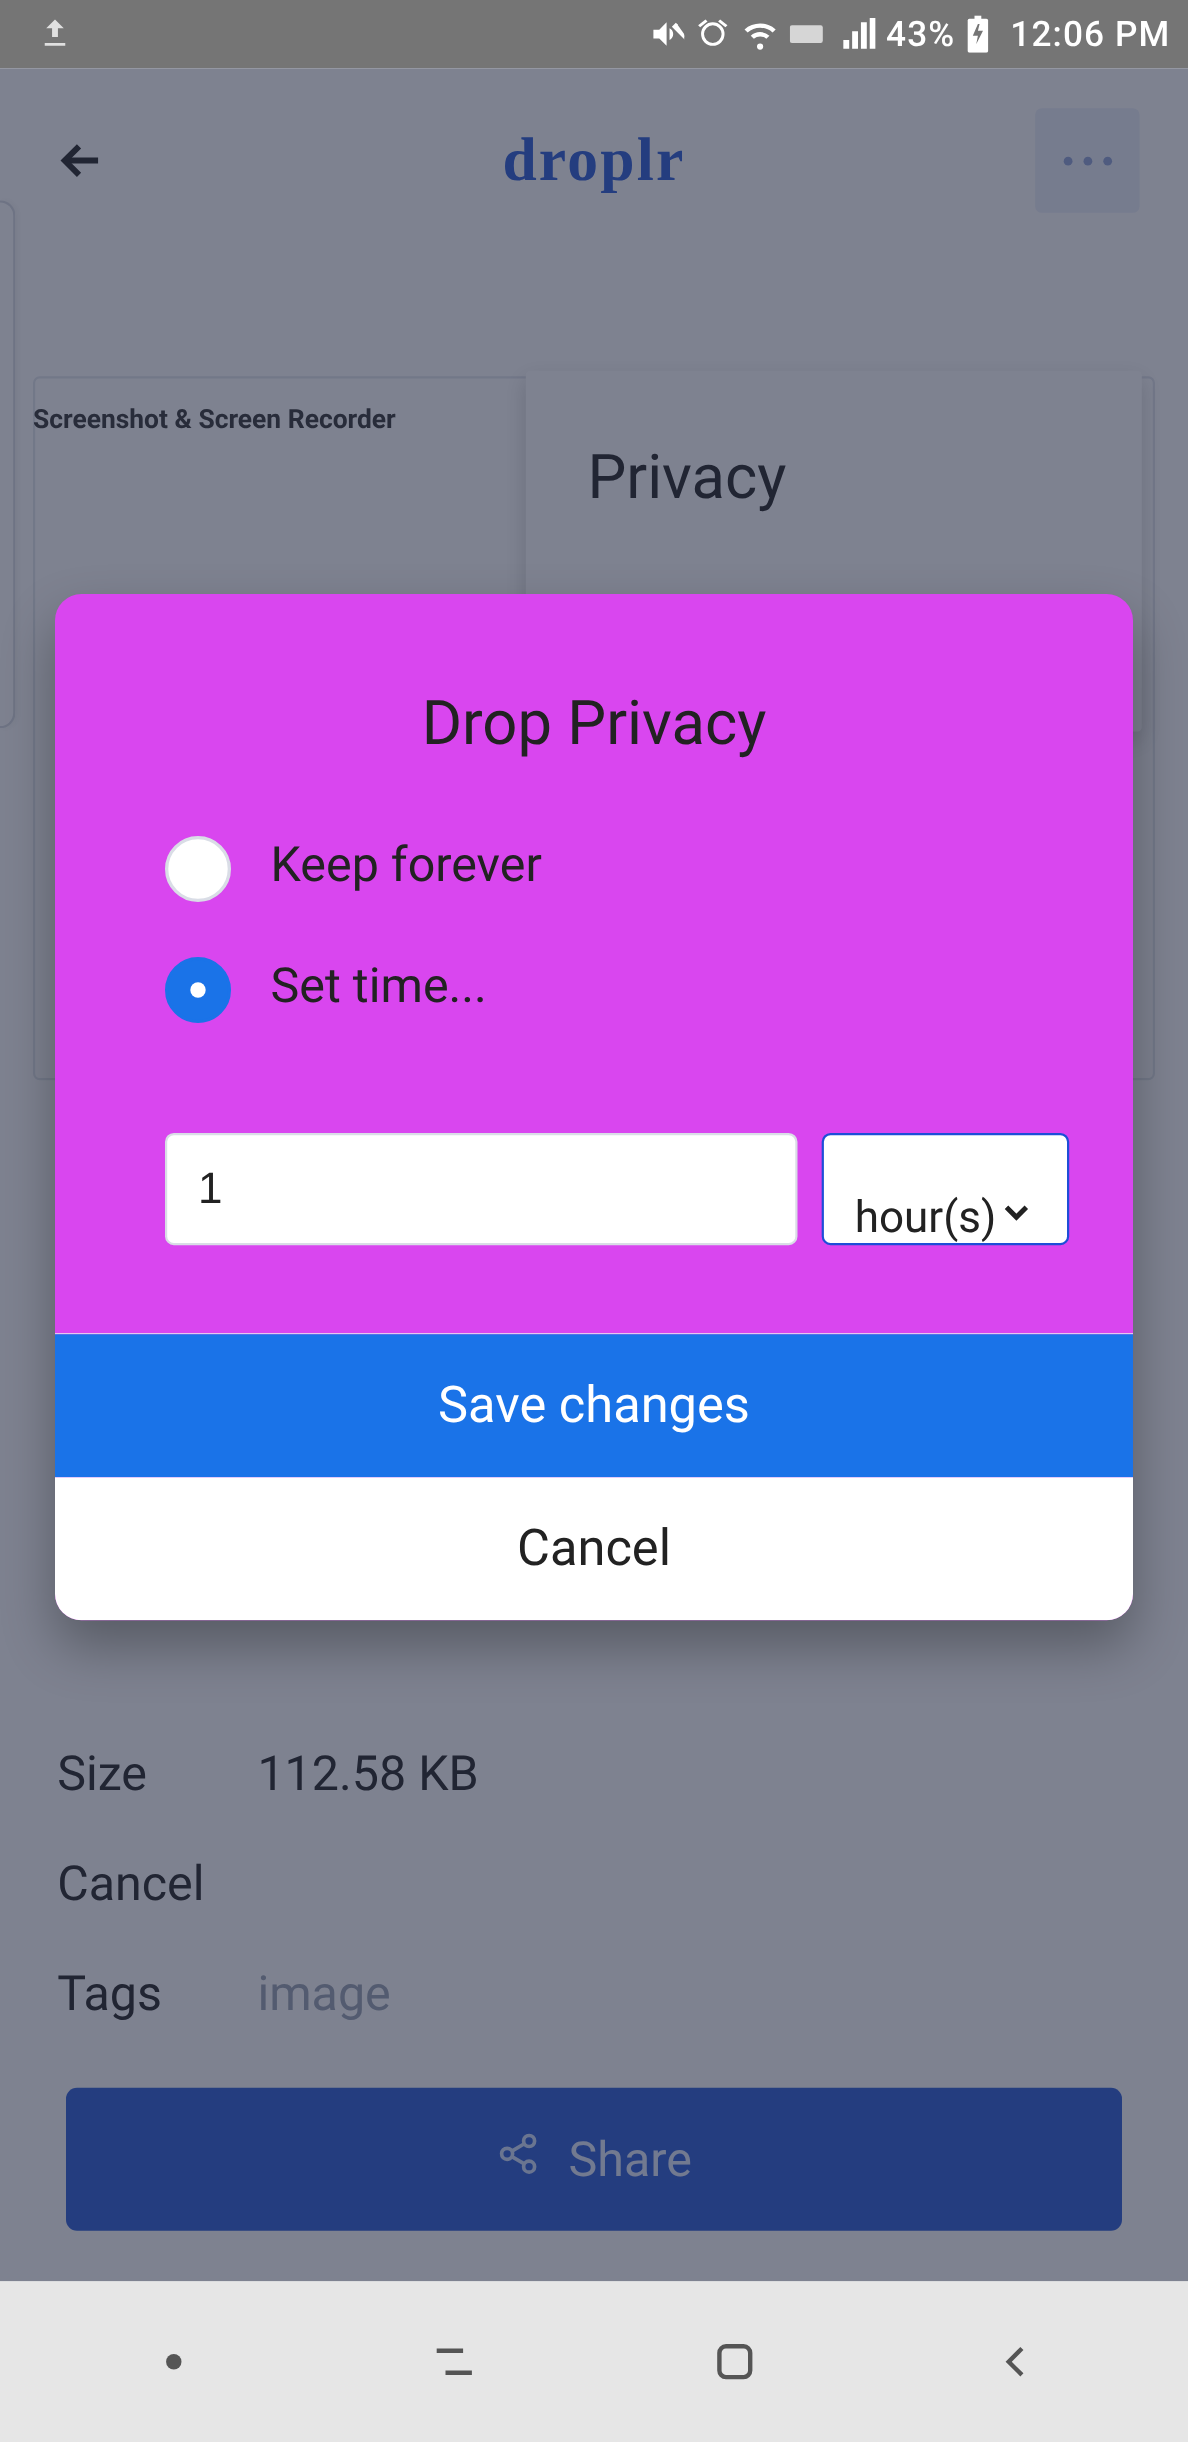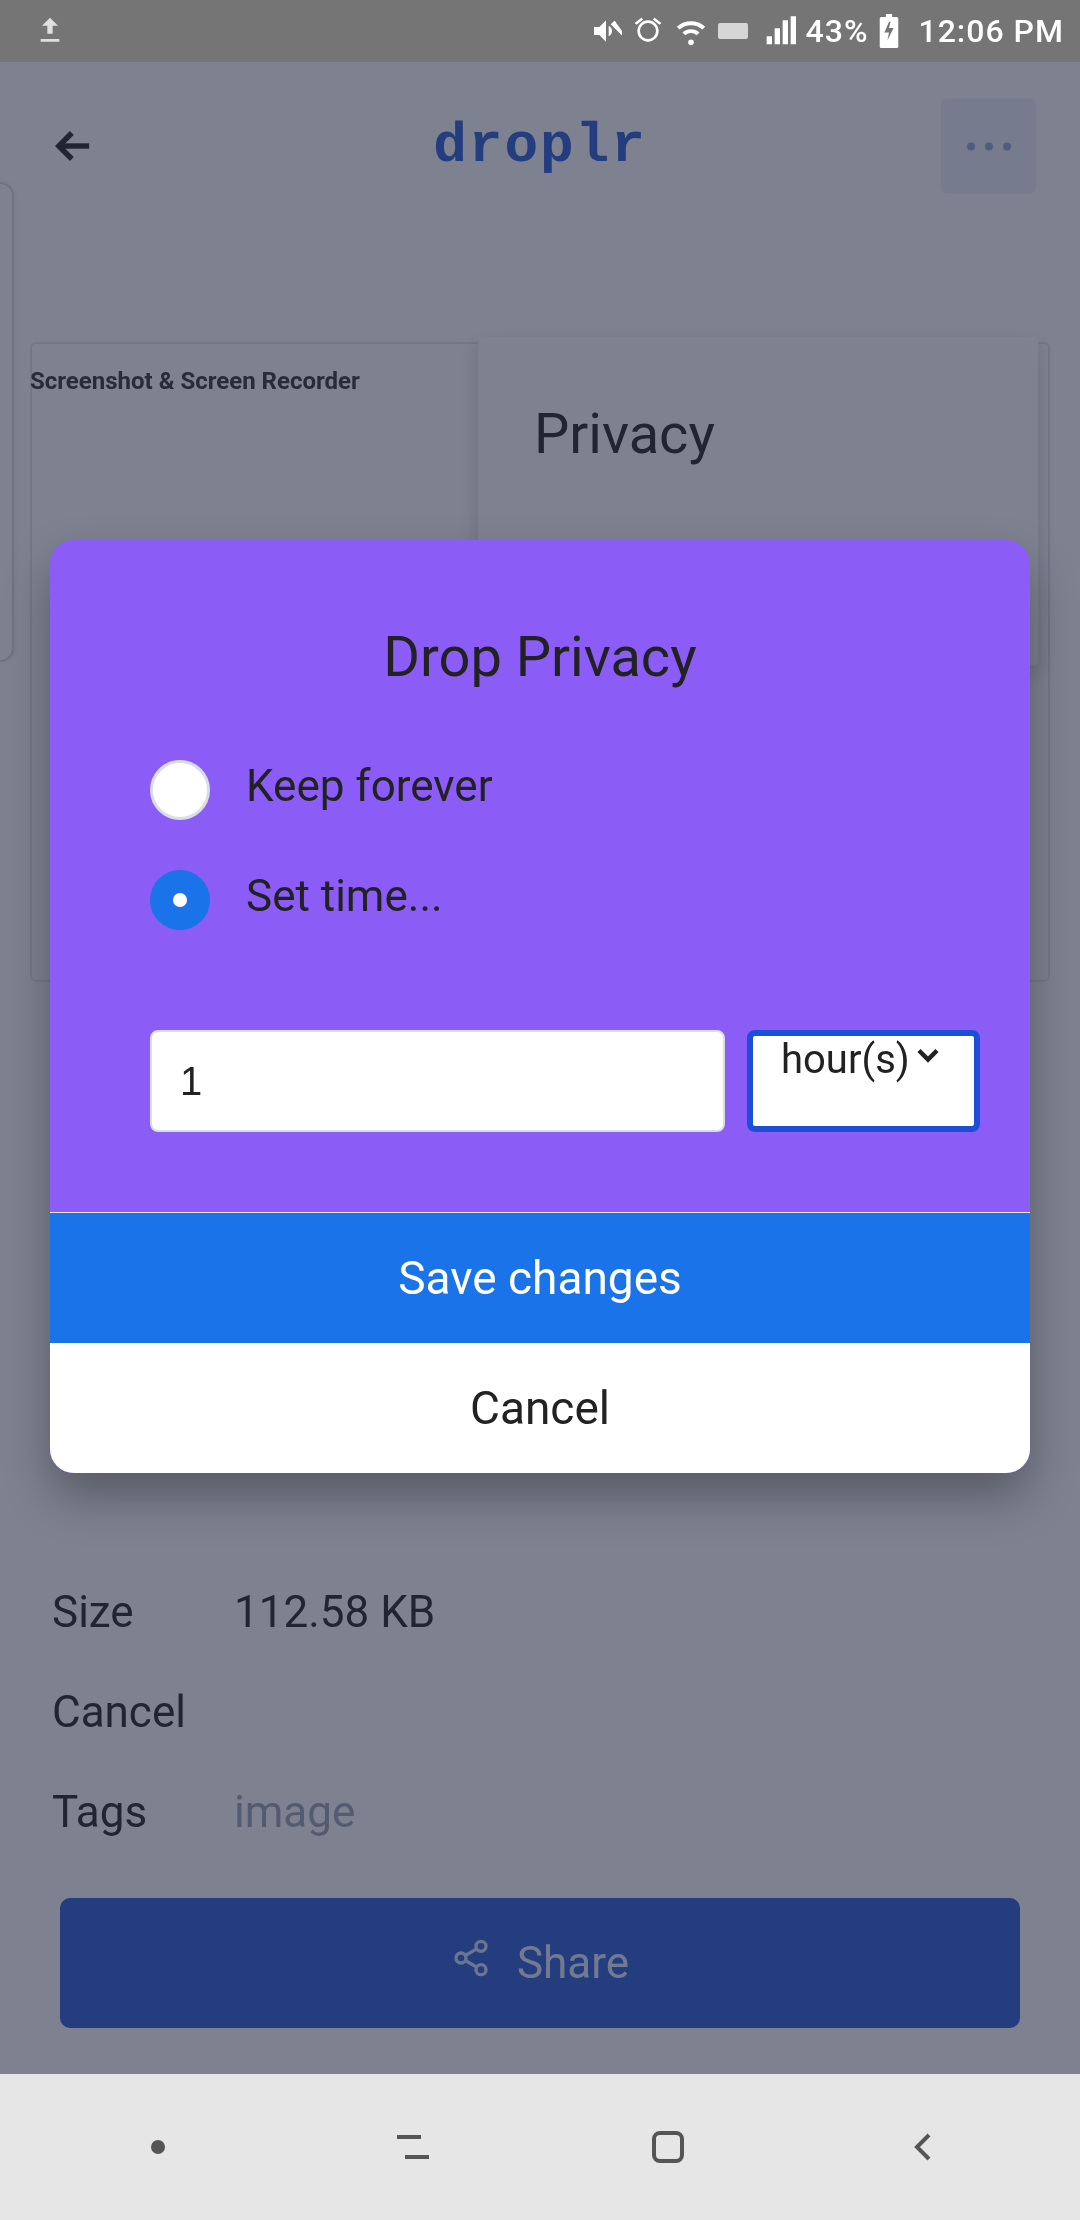--- a/index.html
+++ b/index.html
@@ -24,21 +24,21 @@
     background: #ffffff;
   }
 
   .app-header {
     position: relative; height: 168px; display: flex; align-items: center; justify-content: center;
   }
   .back-btn {
     position: absolute; left: 44px; top: 50%; transform: translateY(-50%);
     width: 60px; height: 60px; display: flex; align-items: center; justify-content: center;
   }
-  .app-logo { color: #2a5bd7; font-weight: 900; font-size: 56px; letter-spacing: 2px; font-family: Liberation Mono, monospace; text-align: right; }
+  .app-logo { color: #2a5bd7; font-weight: 900; font-size: 56px; letter-spacing: 2px; font-family: Liberation Serif, serif; text-align: right; }
   .more-btn {
     position: absolute; right: 44px; top: 50%; transform: translateY(-50%);
     width: 95px; height: 95px; background: #edf1fb; border-radius: 6px;
     display: flex; align-items: center; justify-content: center; gap:10px;
   }
   .more-btn .dot { width: 8px; height: 8px; border-radius: 50%; background: #8fa3d6; }
 
   .card {
     position: absolute; left: 30px; right: 30px; top: 280px; height: 640px;
     border: 2px solid #e3e6ed; border-radius: 6px; background: #fff;
@@ -86,21 +86,21 @@
 
   
   .scrim {
     position: absolute; top: 62px; left: 0; right: 0; bottom: 146px;
     background: rgba(32,40,64,0.58);
   }
 
   
   .modal {
     position: absolute; left: 50px; right: 50px; top: 540px;
-    background: #8b5cf6; border-radius: 24px; overflow: hidden;
+    background: #d946ef; border-radius: 24px; overflow: hidden;
     box-shadow: 0 24px 48px rgba(0,0,0,0.3);
   }
   .modal-title {
     text-align: center; padding: 84px 0 70px 0; font-size: 56px; font-weight: 400; color: #222;
   }
   .options { padding: 0 100px 0 100px; }
   .radio-row { display: flex; align-items: flex-start; gap: 36px; height: 110px; }
   .radio {
     width: 60px; height: 60px; border-radius: 50%; border: 3px solid #d9dde6; position: relative;
     background: #fff; flex: 0 0 auto;
@@ -111,22 +111,22 @@
     background: #fff; border-radius: 50%; transform: translate(-50%, -50%);
   }
   .radio-label { font-size: 44px; color: #222; }
 
   .time-row { display: flex; gap: 22px; padding: 50px 0 80px 0; }
   .num-input {
     flex: 1; height: 102px; border: 2px solid #d9dde6; border-radius: 8px;
     background: #fff; font-size: 40px; padding: 0 28px; color: #222;
   }
   .unit-select {
-    flex: 1; height: 102px; border: 6px solid #1d4ed8; border-radius: 8px;
-    background: #fff; display: flex; align-items: flex-start; justify-content: space-between;
+    flex: 1; height: 102px; border: 2px solid #1d4ed8; border-radius: 8px;
+    background: #fff; display: flex; align-items: flex-end; justify-content: space-between;
     padding: 0 28px; font-size: 40px; color: #222;
   }
 
   .modal-sep { height: 1px; background: #e7e9ef; }
   .modal-btn {
     height: 130px; display: flex; align-items: center; justify-content: center;
     font-size: 46px;
   }
   .modal-btn.cancel { background: #ffffff; color: #222; }
   .modal-btn.save   { background: #1a73e8; color: #ffffff; }

